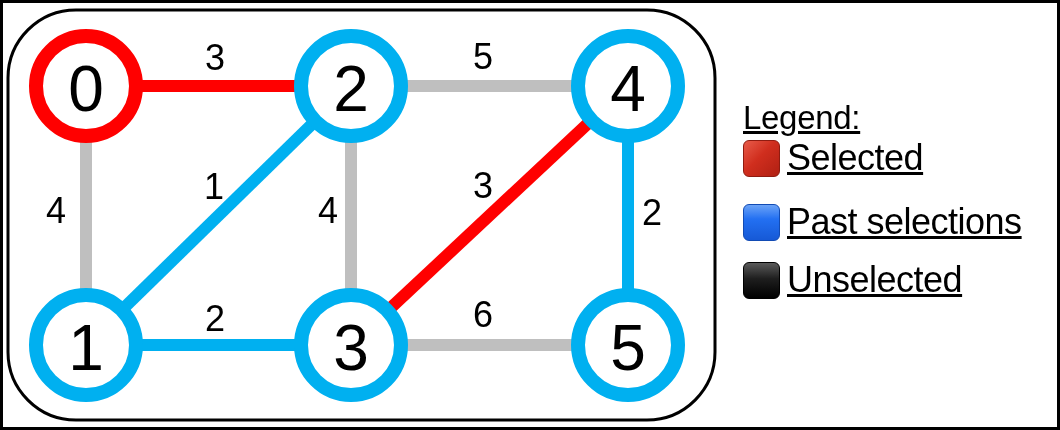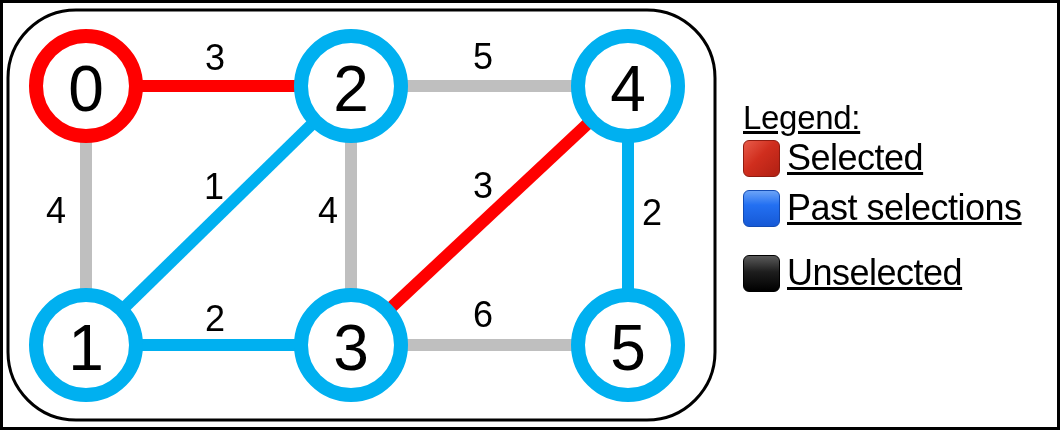--- a/index.html
+++ b/index.html
@@ -11,22 +11,22 @@
     background:#fff;
     font-family:"Liberation Sans",sans-serif;
     overflow:hidden;
   }
   .graph-svg{position:absolute;left:0;top:0;display:block;}
   .graph-svg text{font-family:"Liberation Sans",sans-serif;}
   .legend{position:absolute;left:740px;top:95px;text-decoration:underline;}
   .legend-title{font-size:33px;line-height:40px;color:#000;letter-spacing:-0.3px;}
   .legend-row{display:flex;align-items:center;height:38px;}
   .legend-row.row-1{margin-top:1px;}
-  .legend-row.row-2{margin-top:12px;}
-  .legend-row.row-3{margin-top:27px;}
+  .legend-row.row-2{margin-top:26px;}
+  .legend-row.row-3{margin-top:20px;}
   .swatch{width:37px;height:37px;border-radius:6px;margin-right:7px;flex:0 0 auto;box-sizing:border-box;}
   .swatch-selected{background:linear-gradient(135deg,#e85c4a 0%,#d02e1e 45%,#b02013 100%);border:1px solid #8f1b10;}
   .swatch-past{background:linear-gradient(180deg,#6ba3f7 0%,#2370f2 40%,#1659d6 100%);border:1px solid #124bb4;}
   .swatch-unselected{background:linear-gradient(180deg,#5a5a5a 0%,#1e1e1e 45%,#000000 100%);border:1px solid #000;}
   .legend-label{font-size:36px;color:#000;white-space:nowrap;letter-spacing:-0.5px;}
 </style>
 </head>
 <body>
 
 <div class="canvas">

